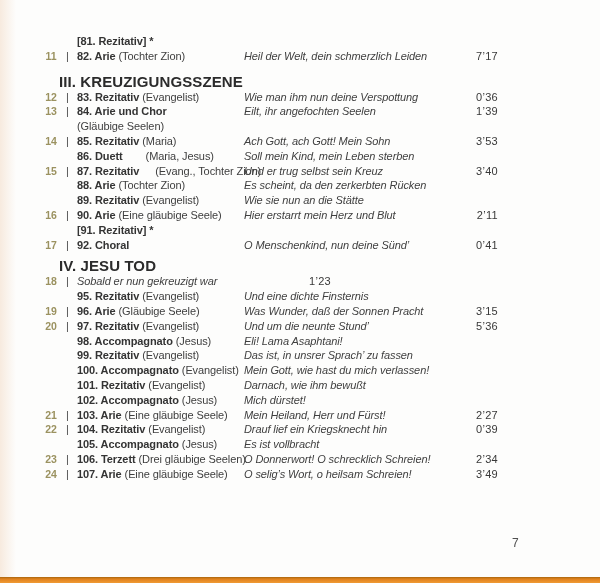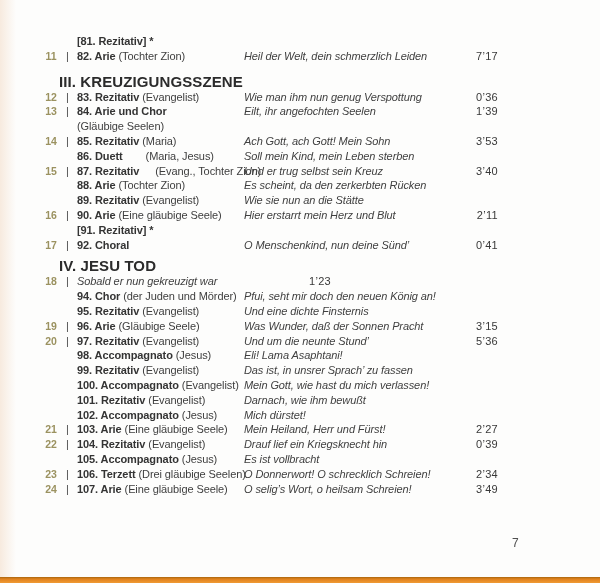--- a/index.html
+++ b/index.html
@@ -63,21 +63,21 @@
     <span class="c-incipit">Heil der Welt, dein schmerzlich Leiden</span>
     <span class="c-dur">7’17</span>
   </div>
       <div class="section first">
     <span>III. KREUZIGUNGSSZENE</span>
   </div>
       <div class="row">
     <span class="c-track">12</span>
     <span class="c-sep">|</span>
     <span class="c-main"><span class="t">83. Rezitativ</span><span class="p" style="margin-left: 3px;">(Evangelist)</span></span>
-    <span class="c-incipit">Wie man ihm nun genug Verspottung</span>
+    <span class="c-incipit">Wie man ihm nun deine Verspottung</span>
     <span class="c-dur">0’36</span>
   </div>
       <div class="row">
     <span class="c-track">13</span>
     <span class="c-sep">|</span>
     <span class="c-main"><span class="t">84. Arie und Chor</span><span class="p"></span></span>
     <span class="c-incipit">Eilt, ihr angefochten Seelen</span>
     <span class="c-dur">1’39</span>
   </div>
       <div class="row">
@@ -148,27 +148,20 @@
   </div>
       <div class="row">
     <span class="c-track">18</span>
     <span class="c-sep">|</span>
     <span class="c-incipit">Sobald er nun gekreuzigt war</span>
     <span class="c-dur">1’23</span>
   </div>
       <div class="row">
     <span class="c-track"></span>
     <span class="c-sep"></span>
-    <span class="c-main"><span class="t">94. Chor</span><span class="p" style="margin-left: 3px;">(der Juden und Mörder)</span></span>
-    <span class="c-incipit">Pfui, seht mir doch den neuen König an!</span>
-    <span class="c-dur"></span>
-  </div>
-      <div class="row">
-    <span class="c-track"></span>
-    <span class="c-sep"></span>
     <span class="c-main"><span class="t">95. Rezitativ</span><span class="p" style="margin-left: 3px;">(Evangelist)</span></span>
     <span class="c-incipit">Und eine dichte Finsternis</span>
     <span class="c-dur"></span>
   </div>
       <div class="row">
     <span class="c-track">19</span>
     <span class="c-sep">|</span>
     <span class="c-main"><span class="t">96. Arie</span><span class="p" style="margin-left: 3px;">(Gläubige Seele)</span></span>
     <span class="c-incipit">Was Wunder, daß der Sonnen Pracht</span>
     <span class="c-dur">3’15</span>

